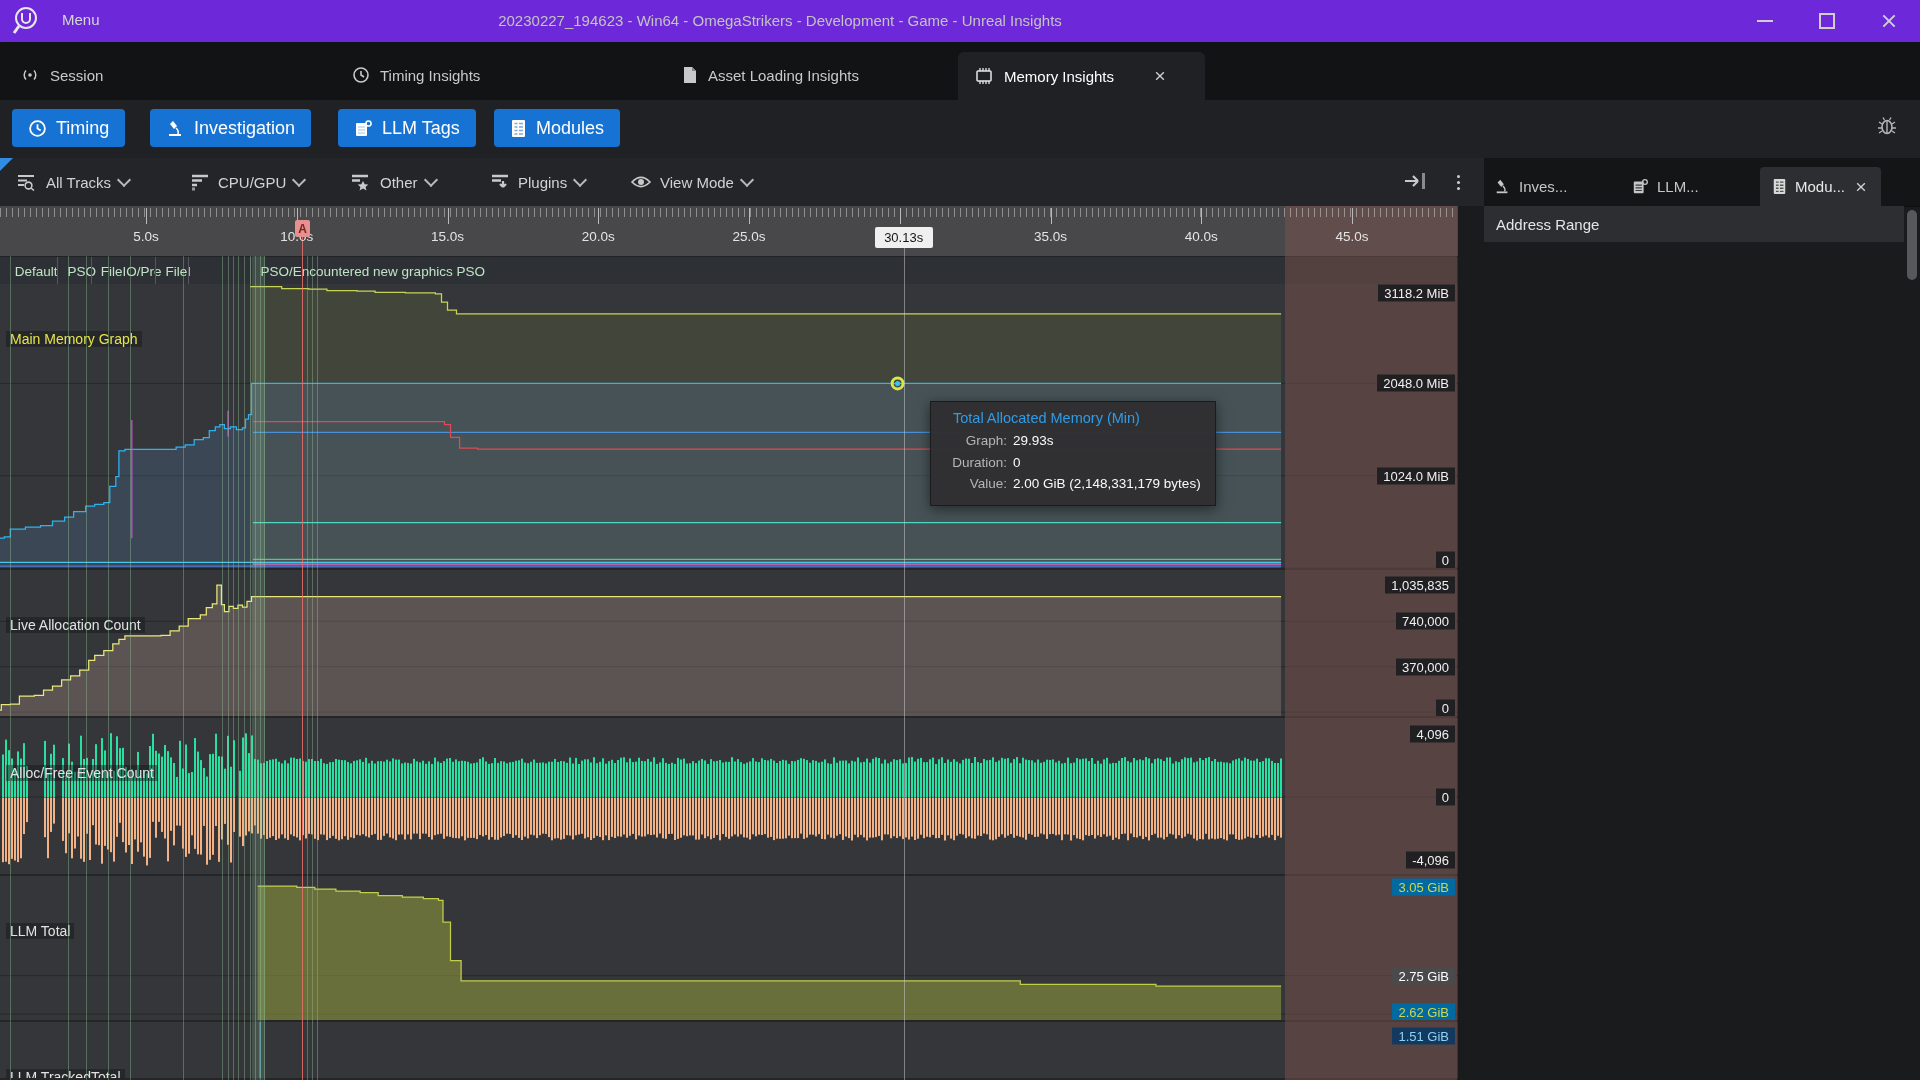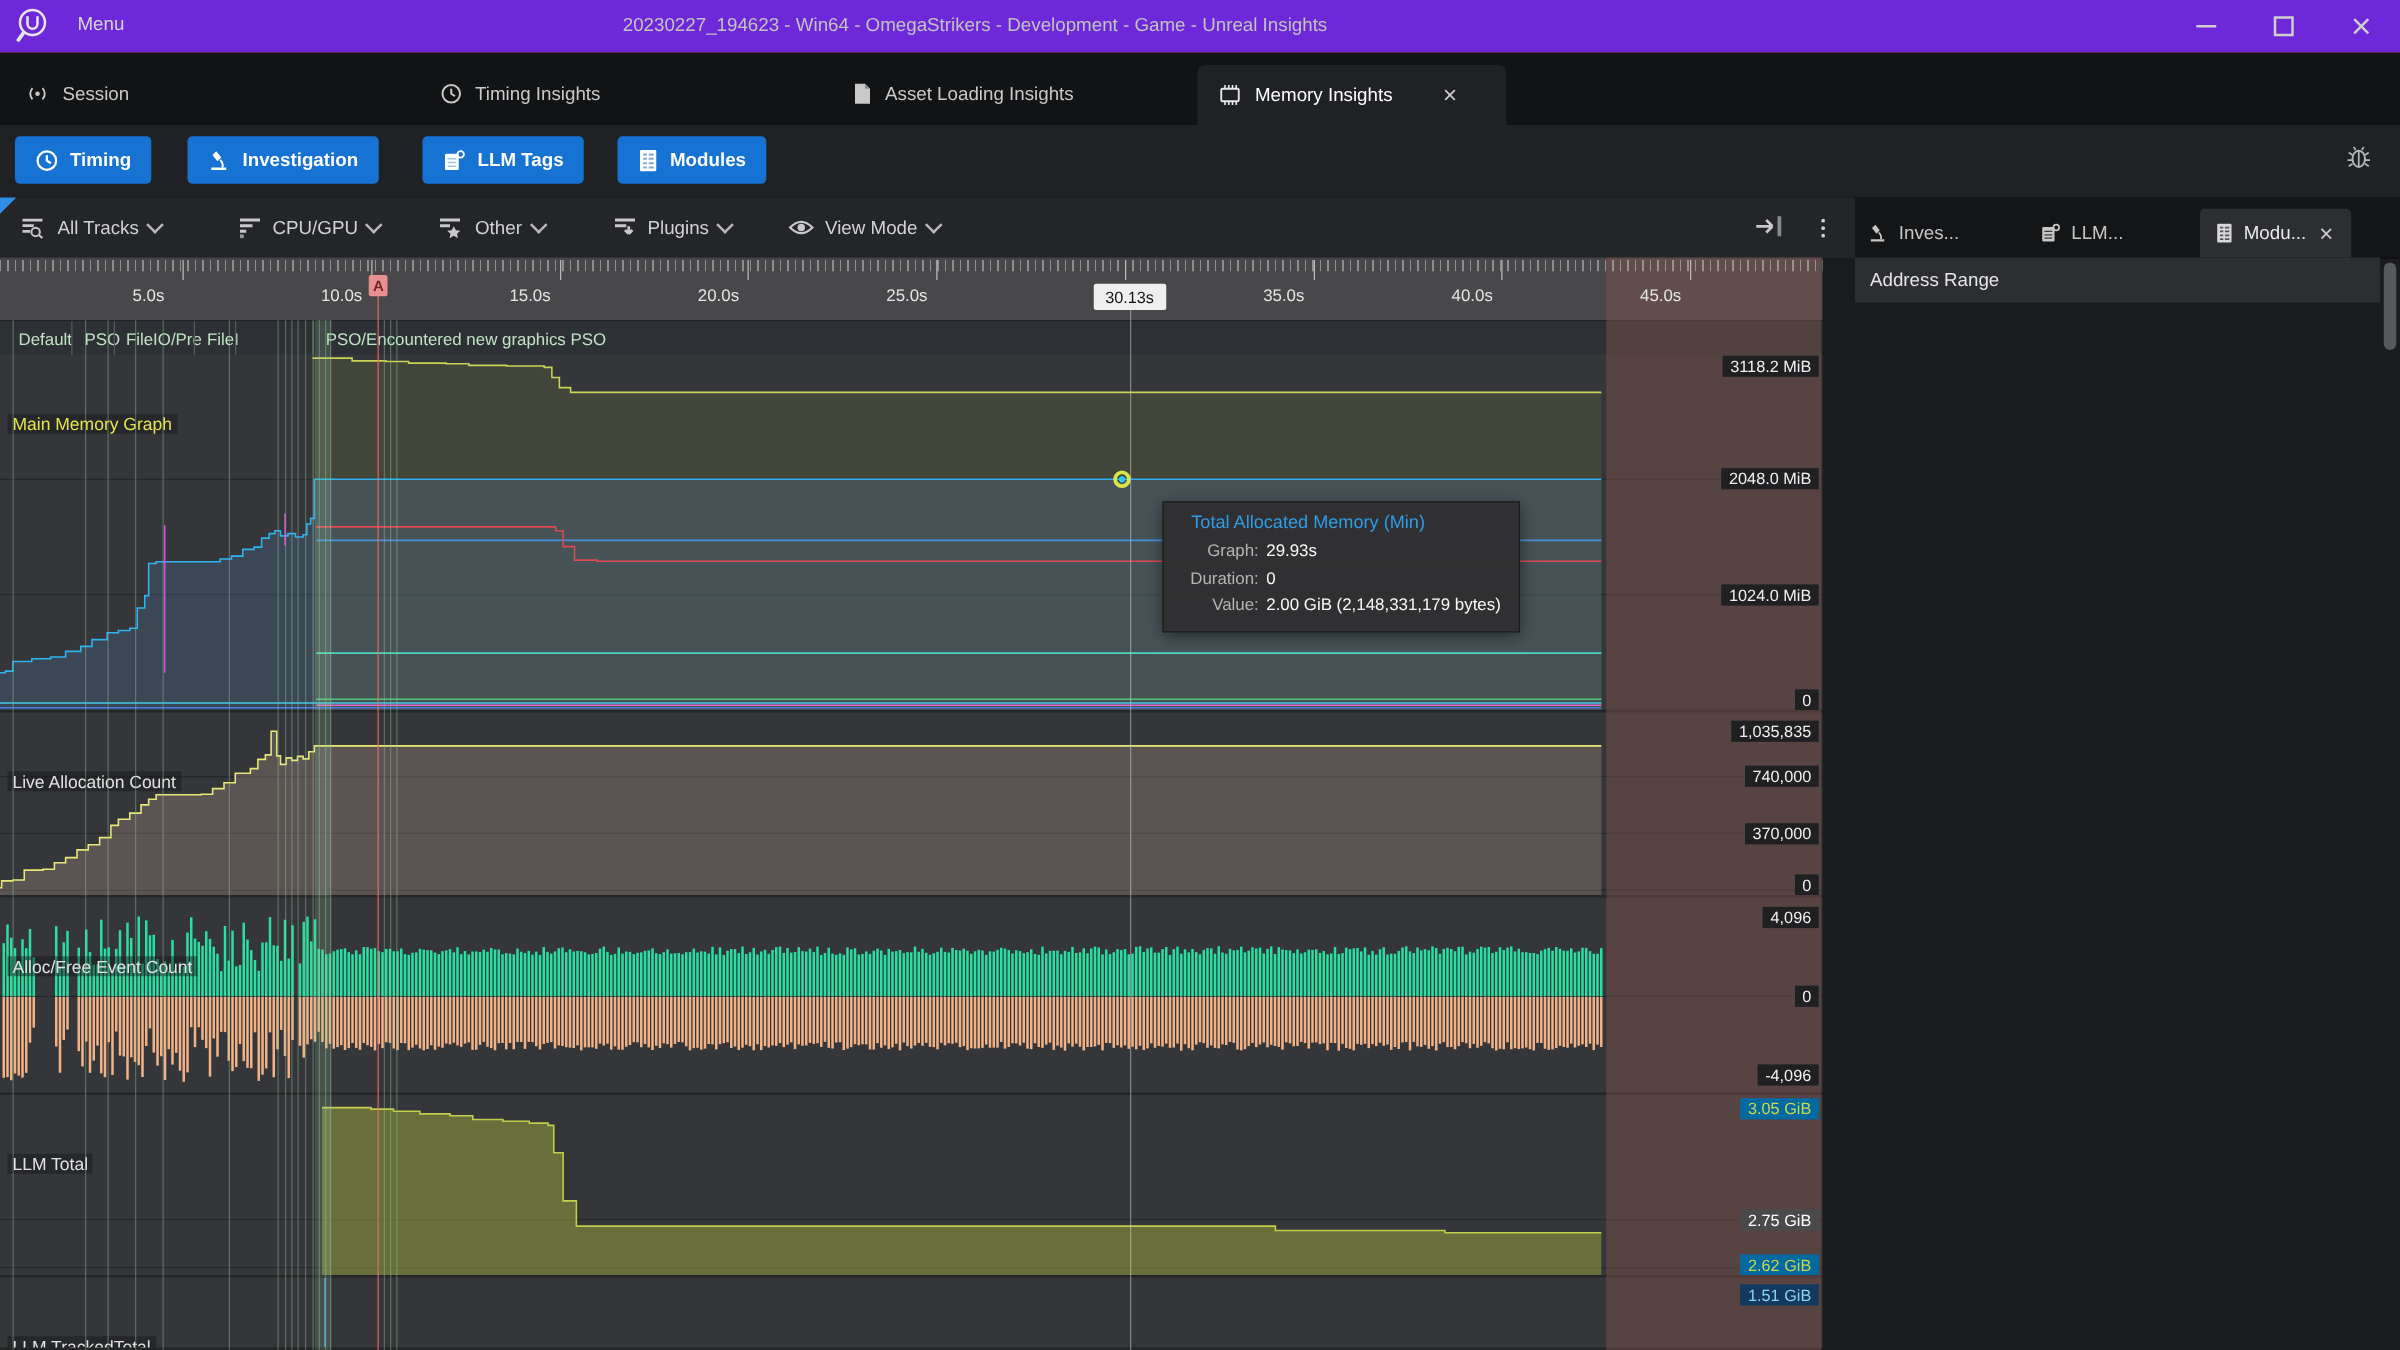--- a/index.html
+++ b/index.html
@@ -19,36 +19,36 @@
   .x-icon::before,.x-icon::after{content:"";position:absolute;left:7px;top:0;width:2px;height:16px;background:#cfcfcf;}
   .x-icon::before{transform:rotate(45deg);} .x-icon::after{transform:rotate(-45deg);}
   .x-small{transform:scale(0.68);}
   
   .tabbar{position:absolute;left:0;top:42px;width:1920px;height:58px;background:#121315;}
   .tab{position:absolute;top:16px;height:34px;display:flex;align-items:center;gap:10px;font-size:15px;color:#c9c9c9;cursor:default;}
   .tab.active{top:10px;height:48px;background:#1f2124;border-radius:6px 6px 0 0;padding:0 16px;color:#fff;}
   .version{position:absolute;right:16px;top:72px;font-size:14px;color:#9a9a9a;}
   
   .toolbar{position:absolute;left:0;top:100px;width:1920px;height:58px;background:#1f2124;border-bottom:1px solid #0c0c0d;}
-  .tb-btn{position:absolute;top:9px;height:38px;border-radius:4px;display:flex;align-items:center;gap:9px;padding:0 16px;color:#fff;font-size:15px;cursor:default;font-weight:bold;}
+  .tb-btn{position:absolute;top:9px;height:38px;border-radius:4px;display:flex;align-items:center;gap:9px;padding:0 16px;color:#fff;font-size:18px;cursor:default;}
   .bug{position:absolute;right:22px;top:15px;opacity:.85;}
   
   .tracks-toolbar{position:absolute;left:0;top:158px;width:1484px;height:48px;background:#232528;border-bottom:1px solid #101113;}
   .corner-tri{position:absolute;left:0;top:0;width:0;height:0;border-left:13px solid #2f8de4;border-bottom:13px solid transparent;}
   .dd{position:absolute;top:0;height:48px;display:flex;align-items:center;gap:8px;color:#d2d2d2;font-size:15px;cursor:default;}
   .chev{width:8px;height:8px;border-right:2px solid #b9b9b9;border-bottom:2px solid #b9b9b9;transform:rotate(45deg);margin-top:-4px;}
   .kebab{position:absolute;right:24px;top:17px;width:3px;height:3px;background:#cfcfcf;border-radius:50%;box-shadow:0 6px 0 #cfcfcf,0 12px 0 #cfcfcf;}
   .pin-icon{position:absolute;right:56px;top:13px;}
   
   .ruler{position:absolute;left:0;top:206px;width:1484px;height:50px;background:#48484b;}
   .ruler-content{position:absolute;inset:0;z-index:6;}
   .ruler-minor{position:absolute;left:0;top:2px;width:1458px;height:9px;
     background:repeating-linear-gradient(90deg,rgba(200,200,200,.55) 0 1px,transparent 1px 6px);}
   .tick-line{position:absolute;top:2px;width:1px;height:16px;background:#b9b9b9;}
-  .tick-label{position:absolute;top:23px;width:80px;margin-left:-40px;text-align:left;font-size:13.5px;color:#e4e4e4;}
+  .tick-label{position:absolute;top:23px;width:80px;margin-left:-40px;text-align:center;font-size:13.5px;color:#e4e4e4;}
   .cur-box{position:absolute;top:21px;width:58px;height:21px;margin-left:-29px;background:#efefef;color:#151515;font-size:13px;
     display:flex;align-items:center;justify-content:center;border-radius:2px;}
   .bm-badge{position:absolute;top:14px;width:15px;height:17px;margin-left:-7px;background:#e89090;color:#74241f;font-size:12px;
     font-weight:bold;display:flex;align-items:center;justify-content:center;border-radius:2px;}
   .strip{position:absolute;left:0;top:256px;width:1484px;height:28px;background:#2d3034;border-top:1px solid #202225;box-sizing:border-box;}
   .region-label{position:absolute;top:0;height:28px;display:flex;align-items:center;font-size:13.5px;color:#bfe3c4;padding-left:6px;white-space:nowrap;}
   .region-sep{position:absolute;top:0;width:1px;height:28px;background:#54575b;}
   
   .tracks{position:absolute;left:0;top:284px;width:1484px;height:796px;background:#343639;}
   .track{position:absolute;left:0;width:1484px;overflow:hidden;box-sizing:border-box;border-bottom:2px solid #232527;}

